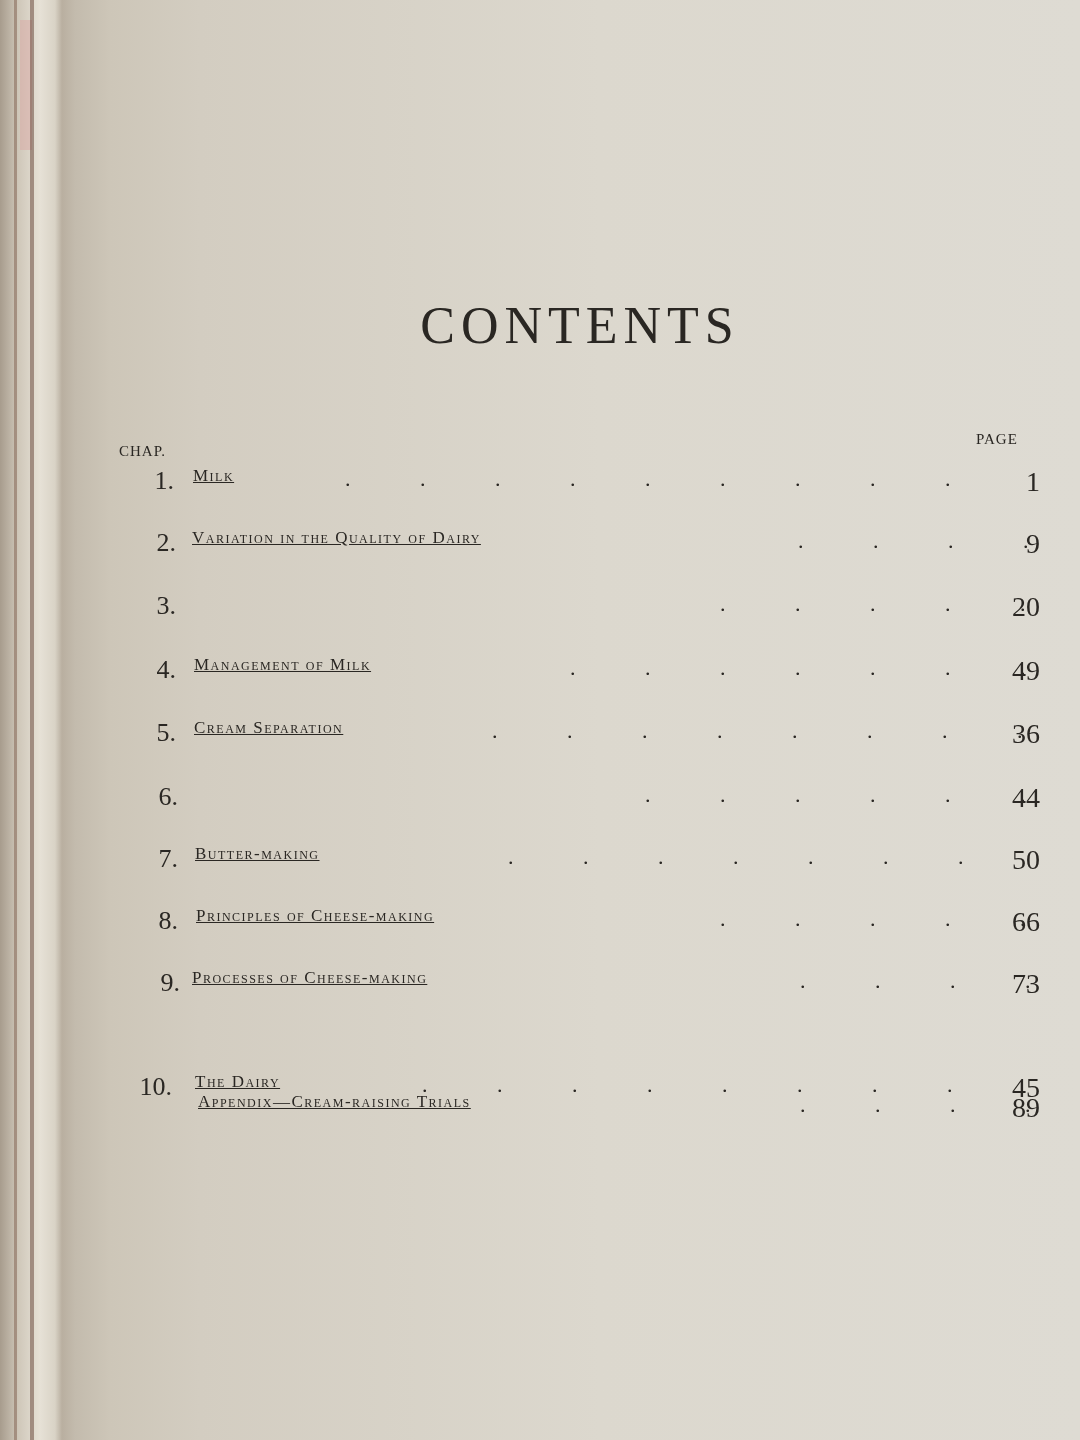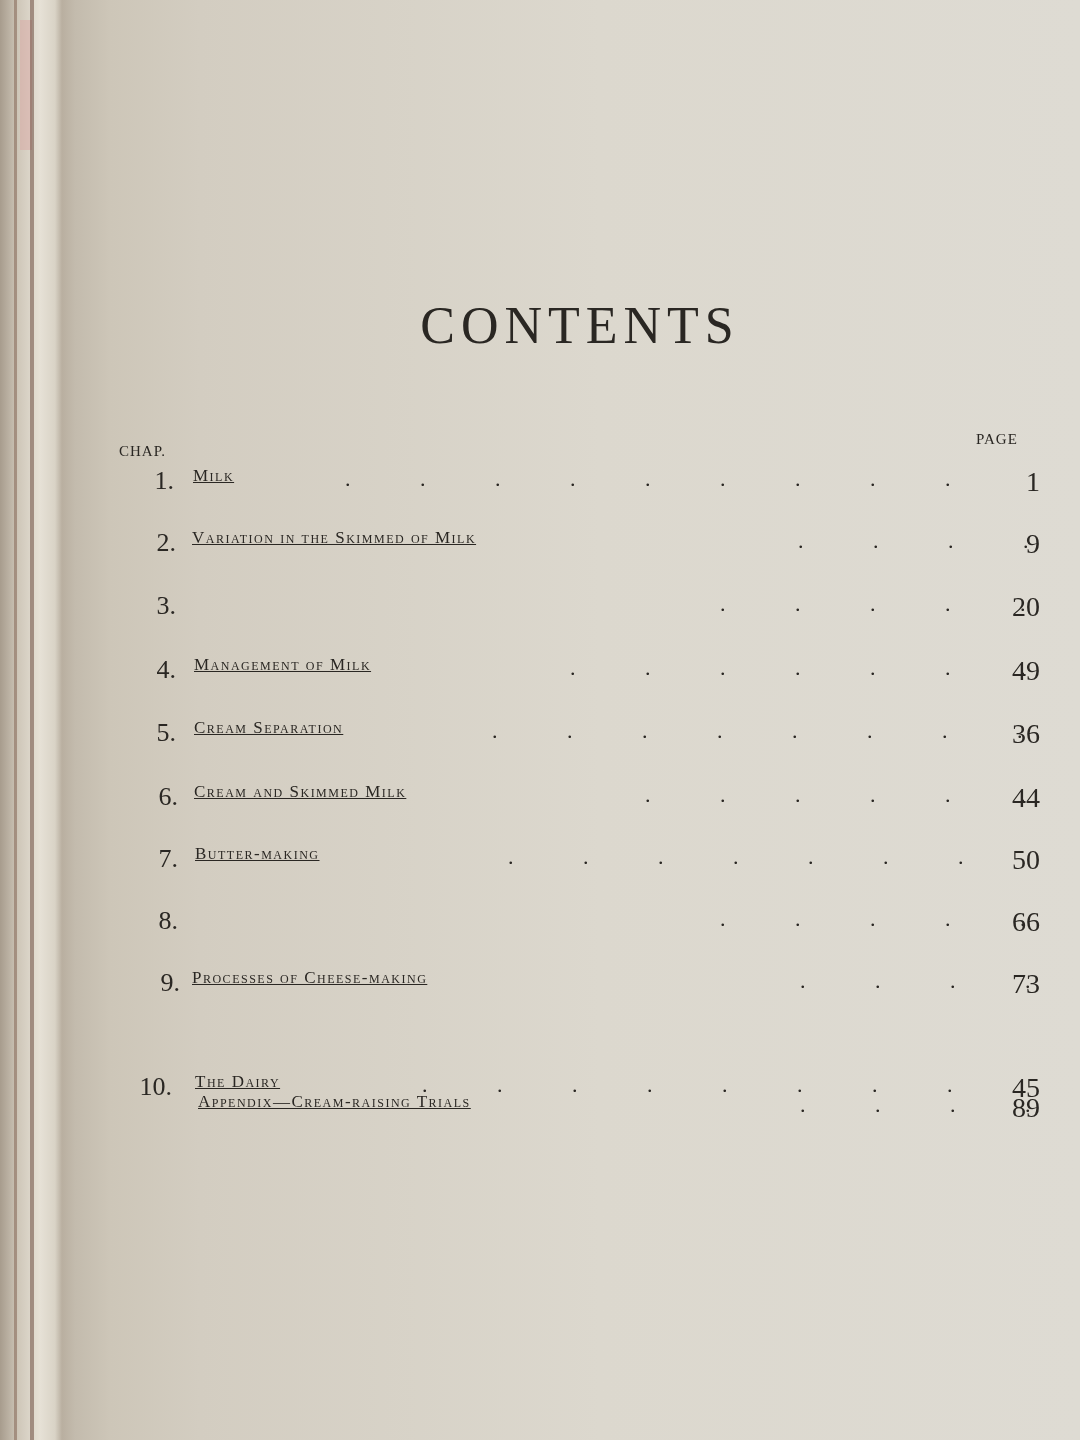--- a/index.html
+++ b/index.html
@@ -40,21 +40,21 @@
 <div class="hdr page">PAGE</div>
 
 <div class="row" style="top:466px">
   <span class="num" style="left:130px">1.</span>
   <span class="label" style="left:193px">Milk</span>
   <span class="dots" style="left:345px;word-spacing:64px">. . . . . . . . .</span>
   <span class="pg">1</span>
 </div>
 <div class="row" style="top:528px">
   <span class="num" style="left:132px">2.</span>
-  <span class="label" style="left:192px">Variation in the Skimmed of Milk</span>
+  <span class="label" style="left:192px">Variation in the Quality of Dairy</span>
   <span class="dots" style="left:798px;word-spacing:64px">. . . .</span>
   <span class="pg">9</span>
 </div>
 <div class="row" style="top:591px">
   <span class="num" style="left:132px">3.</span>
   <span class="dots" style="left:720px;word-spacing:64px">. . . . .</span>
   <span class="pg">20</span>
 </div>
 <div class="row" style="top:655px">
   <span class="num" style="left:132px">4.</span>
@@ -63,32 +63,32 @@
   <span class="pg">49</span>
 </div>
 <div class="row" style="top:718px">
   <span class="num" style="left:132px">5.</span>
   <span class="label" style="left:194px">Cream Separation</span>
   <span class="dots" style="left:492px;word-spacing:64px">. . . . . . . .</span>
   <span class="pg">36</span>
 </div>
 <div class="row" style="top:782px">
   <span class="num" style="left:134px">6.</span>
-  <span class="label" style="left:194px">Cream and Skimmed Milk</span>
   <span class="dots" style="left:645px;word-spacing:64px">. . . . . .</span>
   <span class="pg">44</span>
 </div>
 <div class="row" style="top:844px">
   <span class="num" style="left:134px">7.</span>
   <span class="label" style="left:195px">Butter-making</span>
   <span class="dots" style="left:508px;word-spacing:64px">. . . . . . .</span>
   <span class="pg">50</span>
 </div>
 <div class="row" style="top:906px">
   <span class="num" style="left:134px">8.</span>
+  <span class="label" style="left:196px">Principles of Cheese-making</span>
   <span class="dots" style="left:720px;word-spacing:64px">. . . . .</span>
   <span class="pg">66</span>
 </div>
 <div class="row" style="top:968px">
   <span class="num" style="left:136px">9.</span>
   <span class="label" style="left:192px">Processes of Cheese-making</span>
   <span class="dots" style="left:800px;word-spacing:64px">. . . .</span>
   <span class="pg">73</span>
 </div>
 <div class="row" style="top:1072px">

